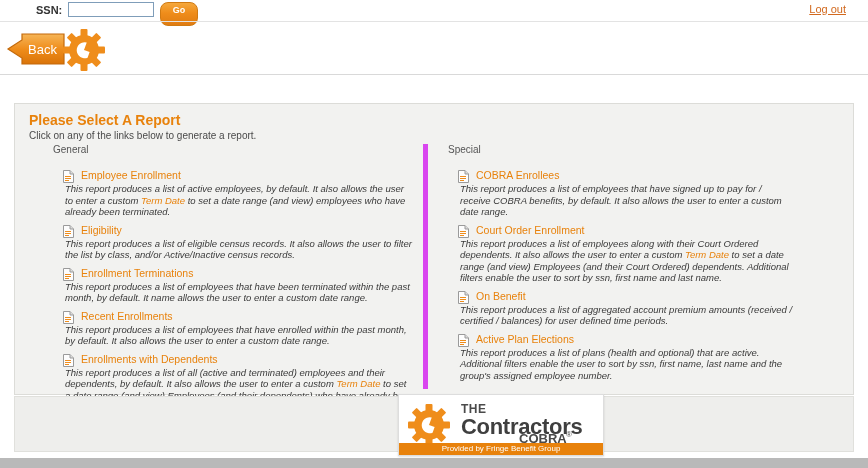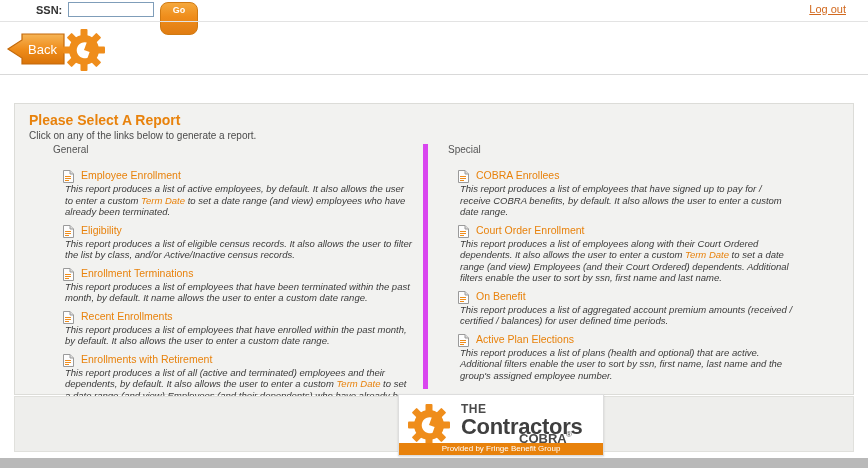--- a/index.html
+++ b/index.html
@@ -27,21 +27,21 @@
   }
   .ssn-input {
     position: absolute; left: 68px; top: 2px;
     width: 86px; height: 15px;
     border: 1px solid #7f9db9;
     font-size: 11px; padding: 0 2px;
     background: #fff;
   }
   .go-button {
     position: absolute; left: 160px; top: 2px;
-    width: 38px; height: 33px;
+    width: 38px; height: 24px;
     border-radius: 8px;
     background: linear-gradient(to bottom, #f5a83c 0%, #ef8d1b 45%, #e07c12 100%);
     border: 1px solid #d07a12;
     color: #ffffff; font-size: 9px; font-weight: bold;
     text-align: center; line-height: 14px;
     cursor: pointer;
   }
   .logout-link {
     position: absolute; right: 22px; top: 3px;
     font-size: 11px; color: #d2691e;
@@ -286,21 +286,21 @@
       <div class="desc"><span>This report produces a list of employees that have enrolled within the past month, by default. It also allows the user to enter a custom date range.</span><span class="hl"></span><span></span></div>
 
       <div class="link-row">
         <svg class="doc-icon" viewBox="0 0 11 13">
           <path d="M0.5,0.5 H7 L10.5,4 V12.5 H0.5 Z" fill="#fdfdfd" stroke="#9a9a9a"></path>
           <path d="M7,0.5 L7,4 L10.5,4" fill="#dcdcdc" stroke="#9a9a9a"></path>
           <rect x="2" y="6" width="6" height="1" fill="#ef8d1b"></rect>
           <rect x="2" y="8" width="6" height="1" fill="#ef8d1b"></rect>
           <rect x="2" y="10" width="4" height="1" fill="#ef8d1b"></rect>
         </svg>
-        <span class="link-text">Enrollments with Retirement</span>
+        <span class="link-text">Enrollments with Dependents</span>
       </div>
       <div class="desc"><span>This report produces a list of all (active and terminated) employees and their dependents, by default. It also allows the user to enter a custom </span><span class="hl">Term Date</span><span> to set a date range (and view) Employees (and their dependents) who have already been terminated. Additional filters enable the user to sort by ssn, first name and last name.</span></div>
     </div>
 
     <div class="col col-right">
       <div class="section-head">Special</div>
 
       <div class="link-row">
         <svg class="doc-icon" viewBox="0 0 11 13">
           <path d="M0.5,0.5 H7 L10.5,4 V12.5 H0.5 Z" fill="#fdfdfd" stroke="#9a9a9a"></path>

